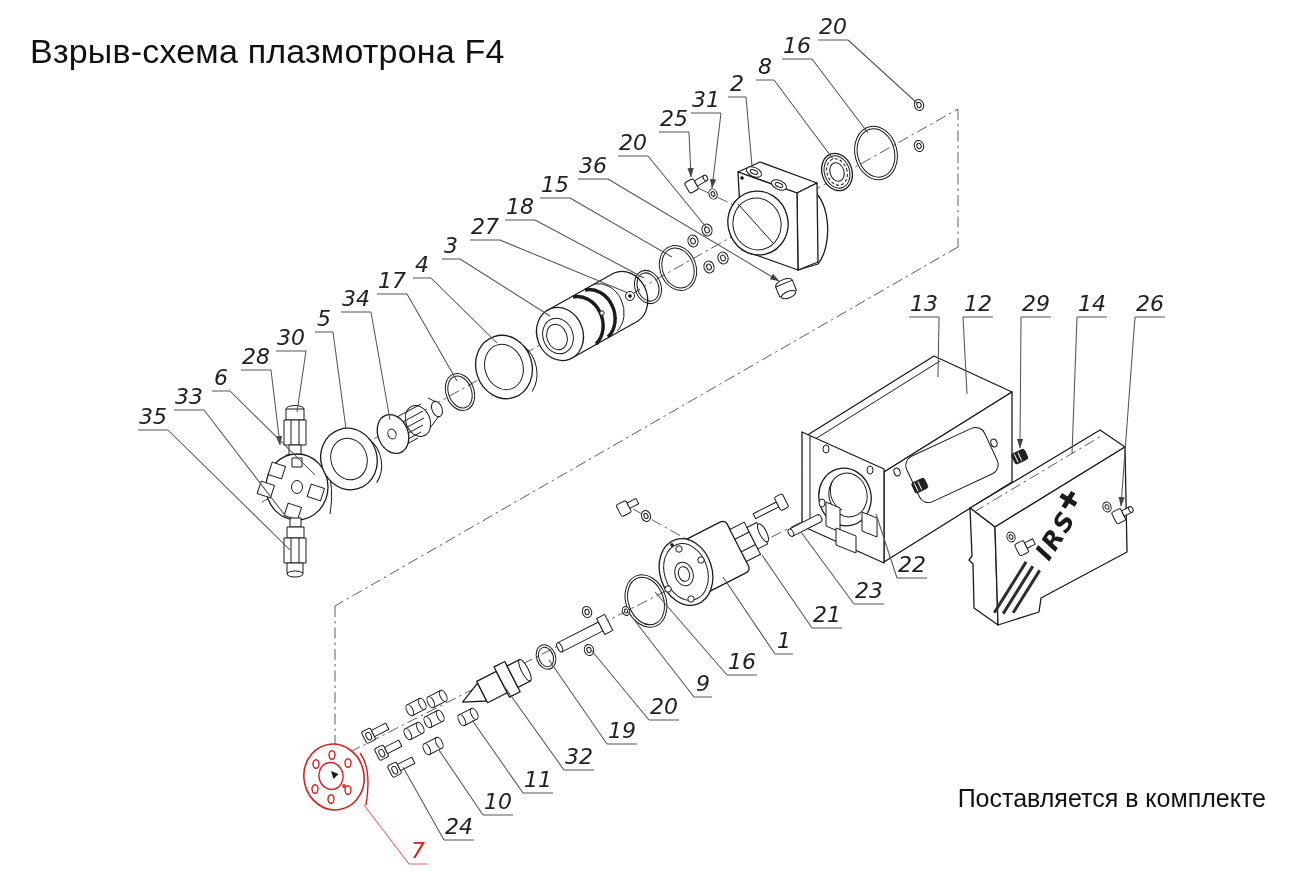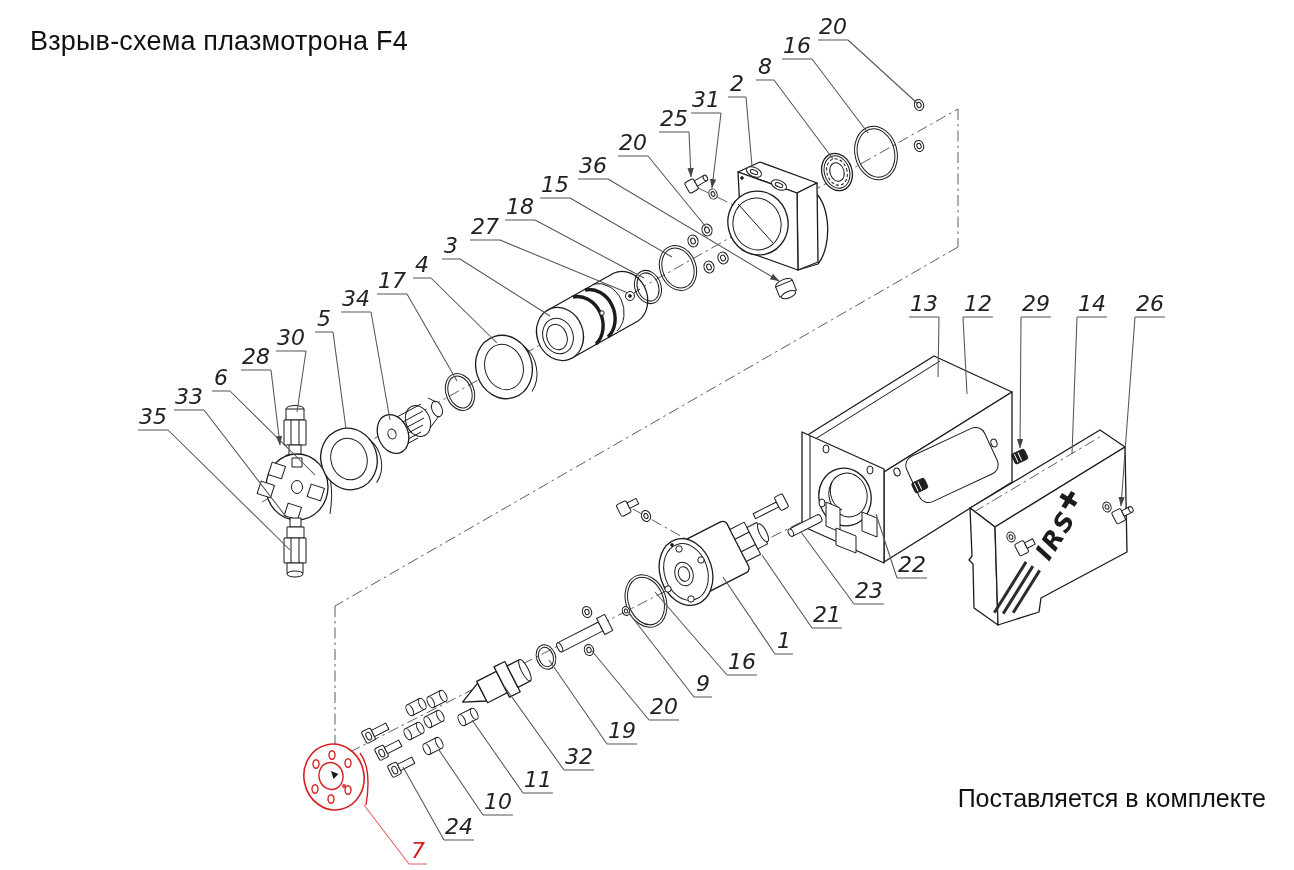--- a/index.html
+++ b/index.html
@@ -1,19 +1,19 @@
 <!DOCTYPE html>
 <html><head>
 <meta charset="utf-8">
 <style>
   html,body{margin:0;padding:0;background:#fff;}
   #stage{position:relative;width:1294px;height:870px;background:#ffffff;overflow:hidden;
          font-family:"Liberation Sans",sans-serif;color:#111;}
   #drawing{position:absolute;left:0;top:0;}
-  #title{position:absolute;left:30px;top:26px;font-size:27px;font-weight:500;letter-spacing:.2px;}
+  #title{position:absolute;left:30px;top:32px;font-size:34px;font-weight:500;letter-spacing:.2px;}
   #note{position:absolute;right:28px;top:780px;text-align:right;font-size:25px;line-height:1.5;color:#111;}
   .fw{fill:#ffffff;stroke:#1b1b1b;stroke-width:1.3;stroke-linejoin:round;}
   .fwt{fill:#ffffff;stroke:#1b1b1b;stroke-width:1;stroke-linejoin:round;}
   .nf{fill:none;stroke:#1b1b1b;stroke-width:1;}
   .thick{fill:none;stroke:#1b1b1b;stroke-width:3.4;}
   .dd{fill:none;stroke:#4a4a4a;stroke-width:.9;stroke-dasharray:11 4 2.5 4;}
   .dk{fill:#1f1f1f;stroke:#1b1b1b;stroke-width:.8;}
   .fwr{fill:#ffffff;stroke:#d62020;stroke-width:1.6;stroke-linejoin:round;}
   .nfr{fill:none;stroke:#d62020;stroke-width:1.4;}
   .callout-num{font:italic 22px "DejaVu Sans",sans-serif;fill:#222;}

